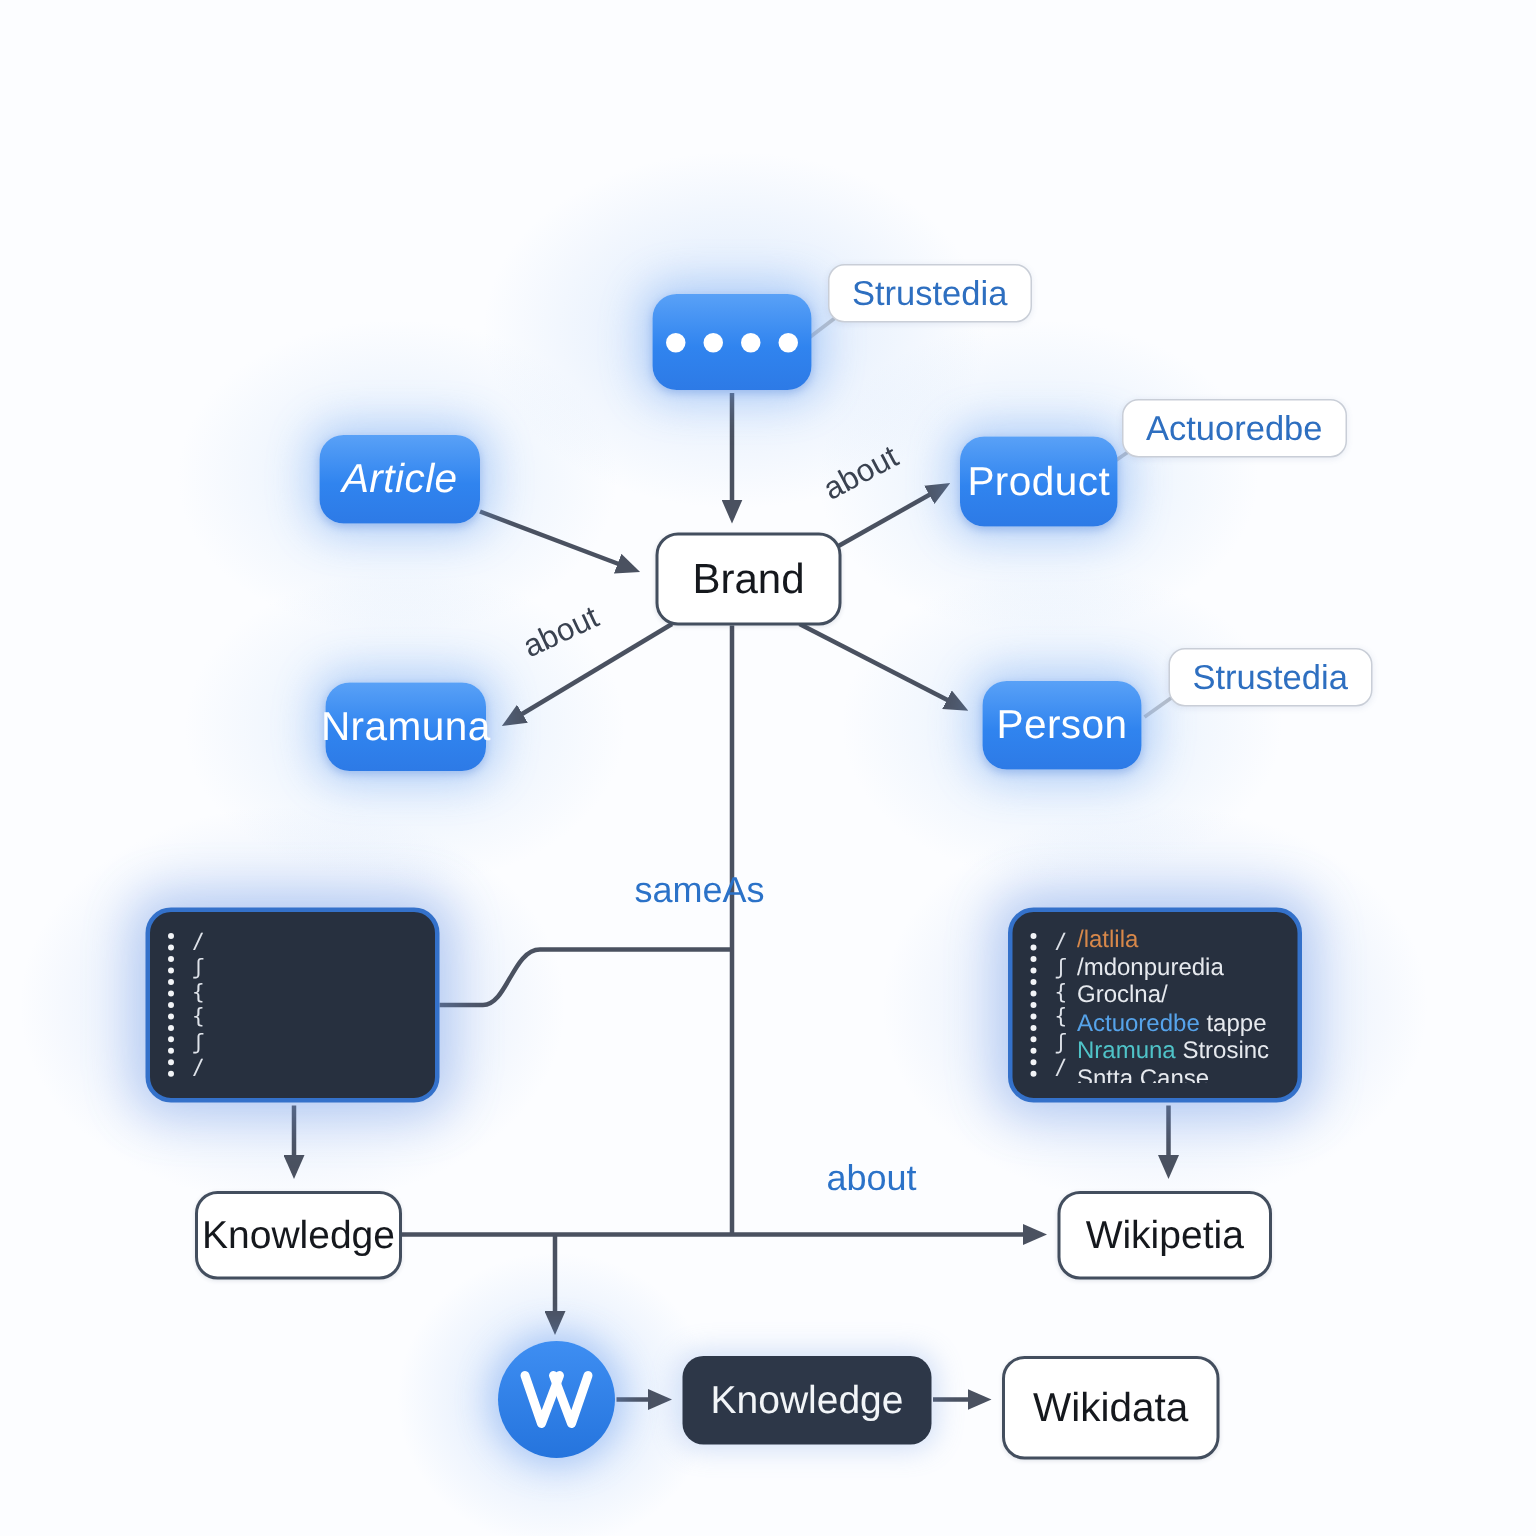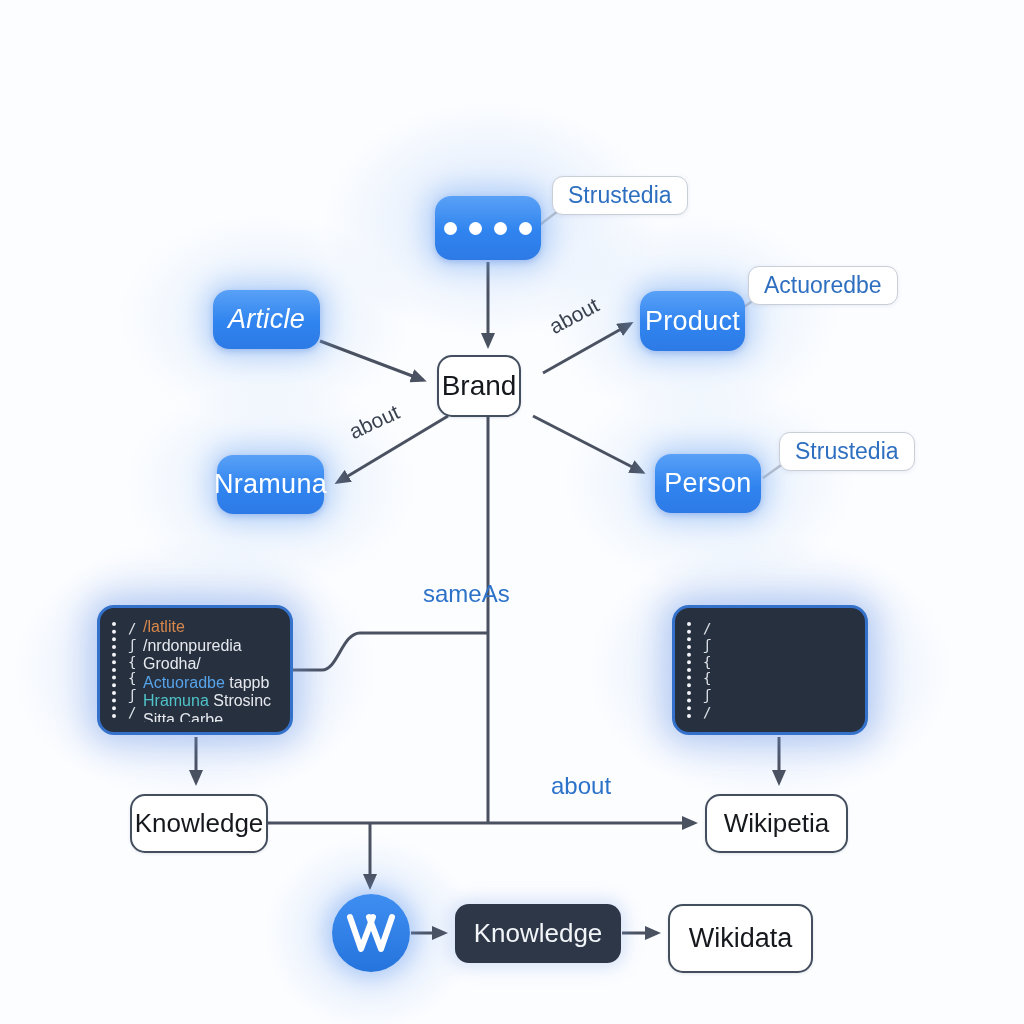--- a/index.html
+++ b/index.html
@@ -99,60 +99,60 @@
       <span class="dot"></span>
       <span class="dot"></span>
   </div>
 </div>
 <div class="callout" style="left:552px;top:176px;">Strustedia</div>
 
 <div class="node blue-node" style="left:213px;top:290px;width:107px;height:59px;font-style:italic;">Article</div>
 <div class="node blue-node" style="left:640px;top:291px;width:105px;height:60px;">Product</div>
 <div class="callout" style="left:748px;top:266px;">Actuoredbe</div>
 
-<div class="node white-node" style="left:437px;top:355px;width:84px;height:62px;font-size:28px;">Brand</div>
+<div class="node white-node" style="left:437px;top:355px;width:124px;height:62px;font-size:28px;">Brand</div>
 
 <div class="node blue-node" style="left:217px;top:455px;width:107px;height:59px;">Nramuna</div>
 <div class="node blue-node" style="left:655px;top:454px;width:106px;height:59px;">Person</div>
 <div class="callout" style="left:779px;top:432px;">Strustedia</div>
 
 <div class="edge-label" style="left:548px;top:304px;transform:rotate(-28deg);">about</div>
 <div class="edge-label" style="left:348px;top:410px;transform:rotate(-25deg);">about</div>
 <div class="edge-label blue" style="left:381px;top:580px;">sameAs</div>
 <div class="edge-label blue" style="left:509px;top:772px;">about</div>
 
 <div class="code-block" style="left:97px;top:605px;">
   <div class="code-gutter-dots"></div>
   <div class="code-gutter-chars">
     <span>/</span>
     <span>ʃ</span>
     <span>{</span>
     <span>{</span>
     <span>ʃ</span>
     <span>/</span>
   </div>
-  <div class="code-lines">
-    <div class="tok-orange">/latlite</div>
-    <div>/nrdonpuredia</div>
-    <div>Grodha/</div>
-    <div><span class="tok-blue">Actuoradbe</span><span> tappb</span></div>
-    <div><span class="tok-teal">Hramuna</span><span> Strosinc</span></div>
-    <div>Sitta Carbe</div>
-  </div>
 </div>
 
 <div class="code-block" style="left:672px;top:605px;">
   <div class="code-gutter-dots"></div>
   <div class="code-gutter-chars">
     <span>/</span>
     <span>ʃ</span>
     <span>{</span>
     <span>{</span>
     <span>ʃ</span>
     <span>/</span>
+  </div>
+  <div class="code-lines">
+    <div class="tok-orange">/latlila</div>
+    <div>/mdonpuredia</div>
+    <div>Groclna/</div>
+    <div><span class="tok-blue">Actuoredbe</span><span> tappe</span></div>
+    <div><span class="tok-teal">Nramuna</span><span> Strosinc</span></div>
+    <div>Sntta Canse</div>
   </div>
 </div>
 
 <div class="node white-node" style="left:130px;top:794px;width:138px;height:59px;font-size:26px;">Knowledge</div>
 <div class="node white-node" style="left:705px;top:794px;width:143px;height:59px;font-size:26px;">Wikipetia</div>
 
 <div class="w-badge" style="left:332px;top:894px;">
   <svg width="52" height="40" viewBox="0 0 52 40">
     <g stroke="#ffffff" stroke-width="6" fill="none" stroke-linecap="round" stroke-linejoin="round">
       <polyline points="5,4 16,36 28,4"></polyline>

